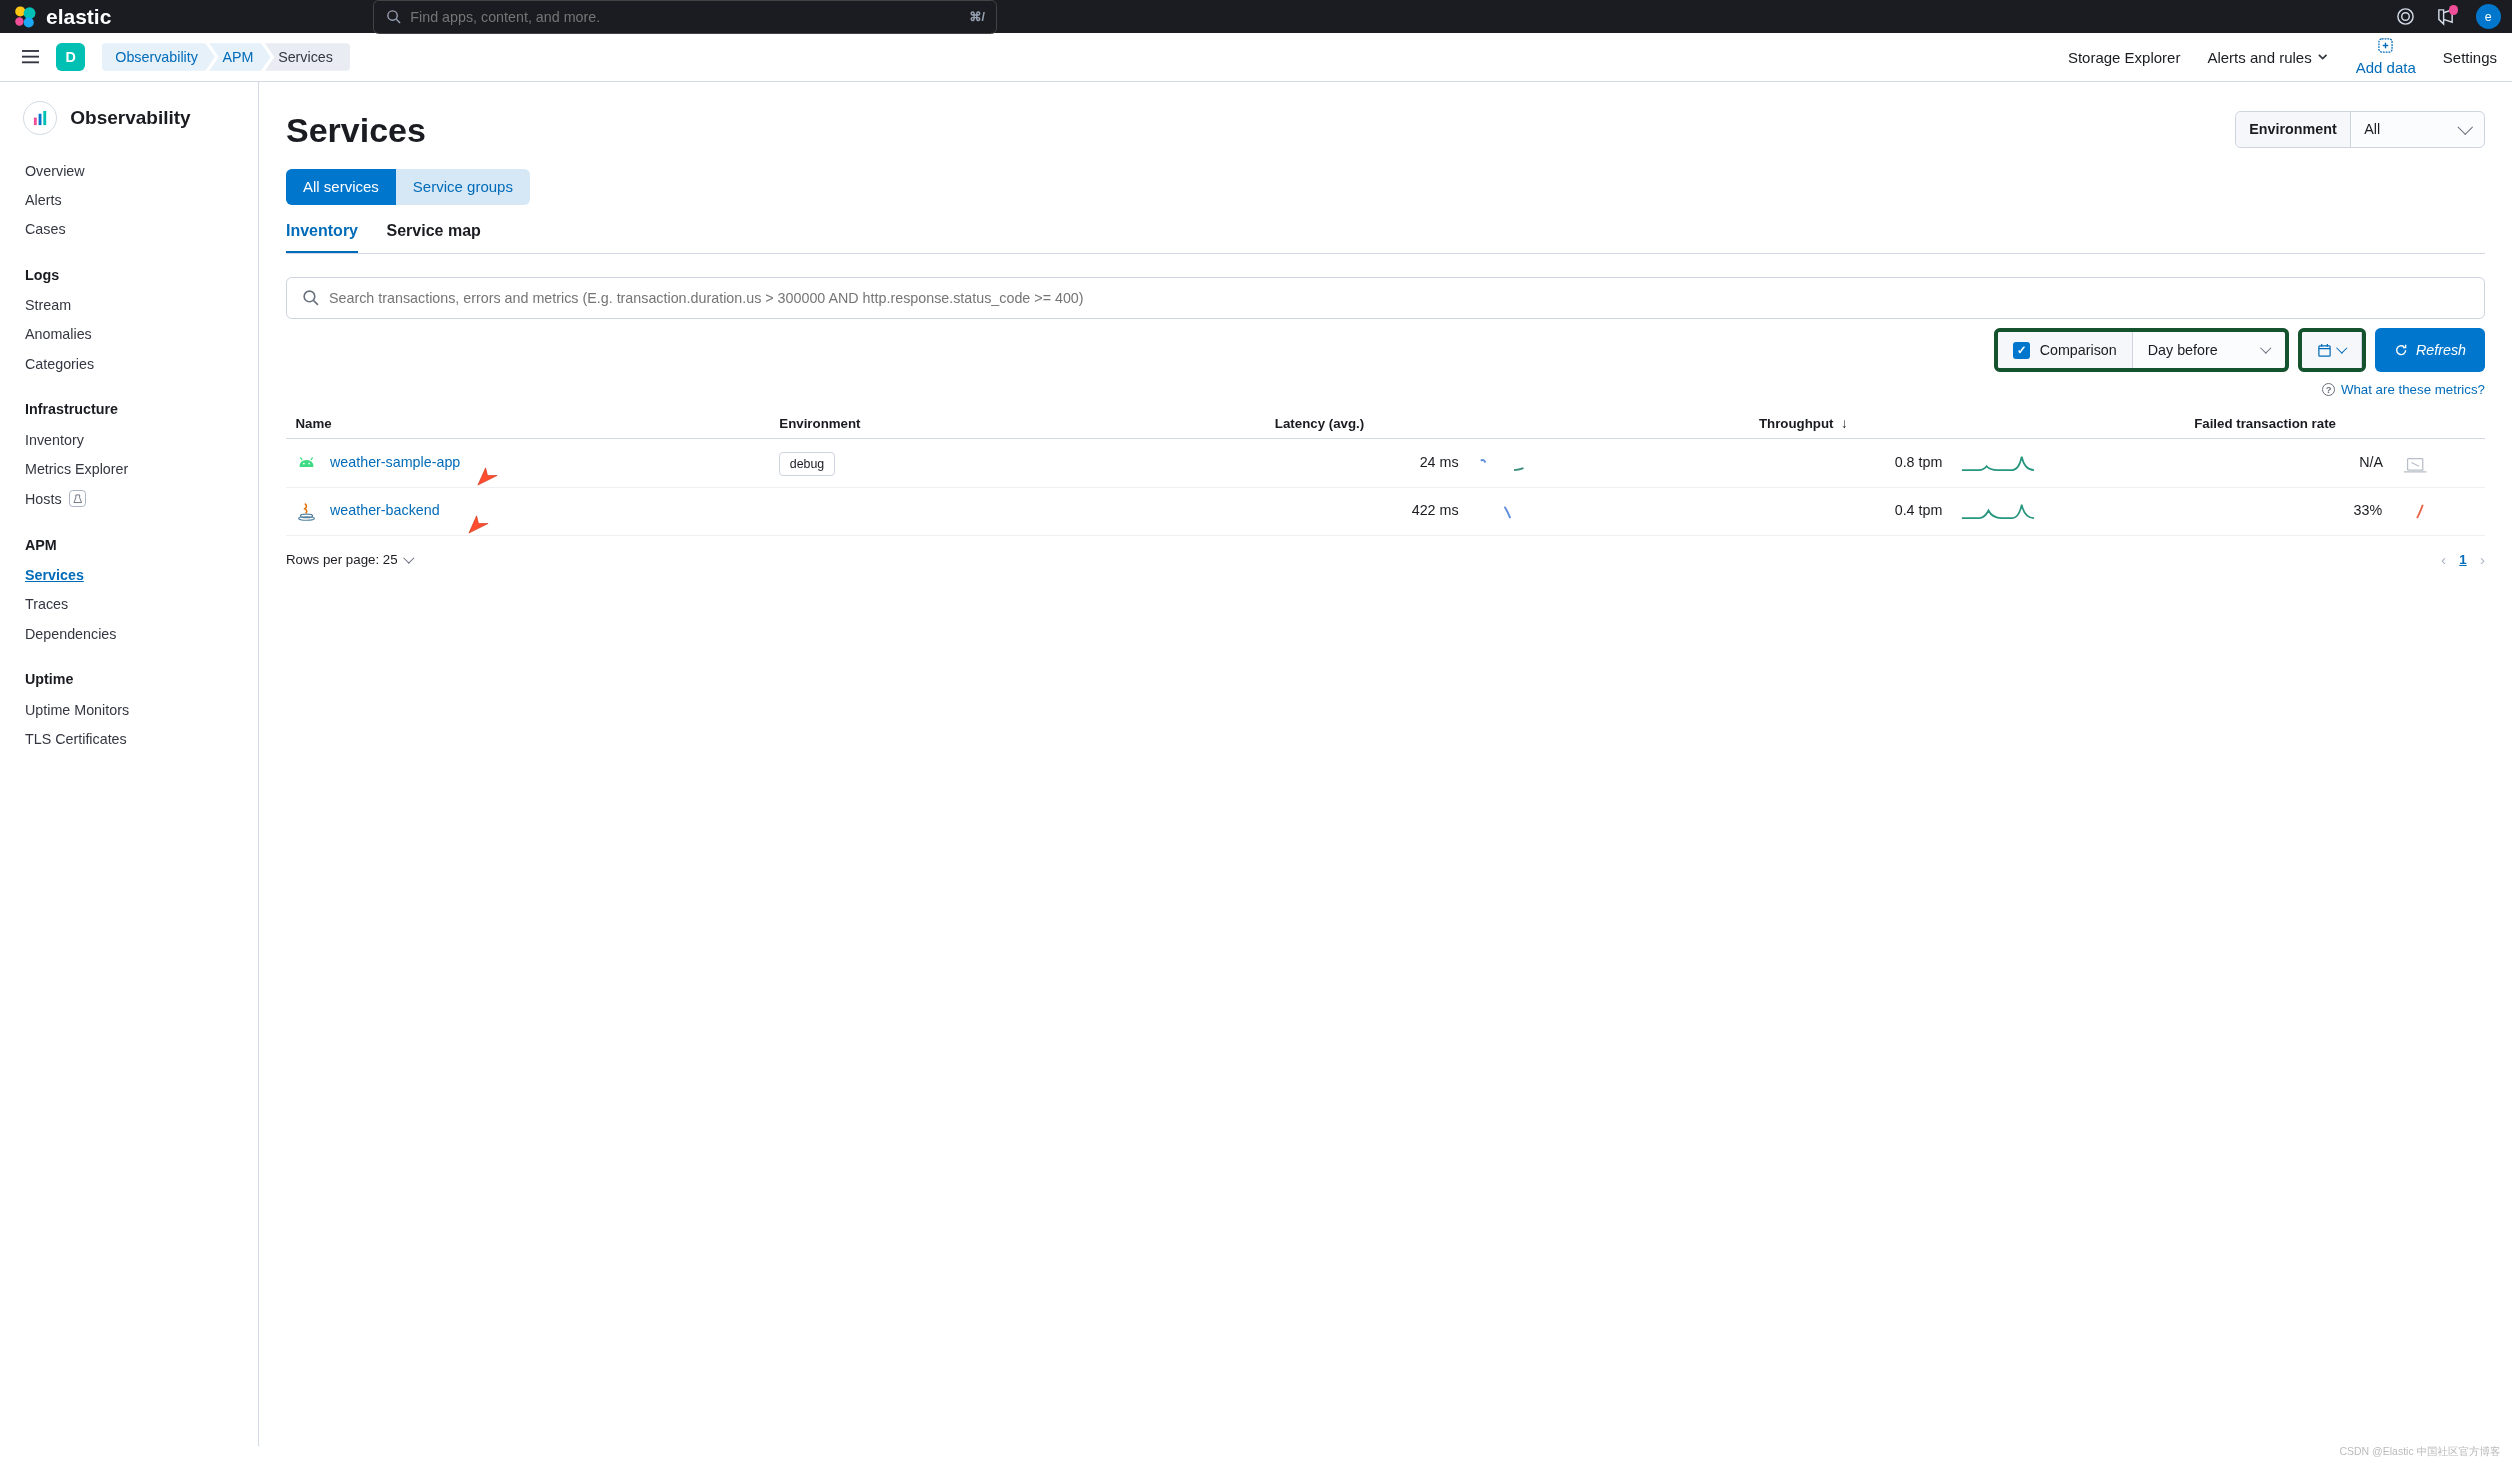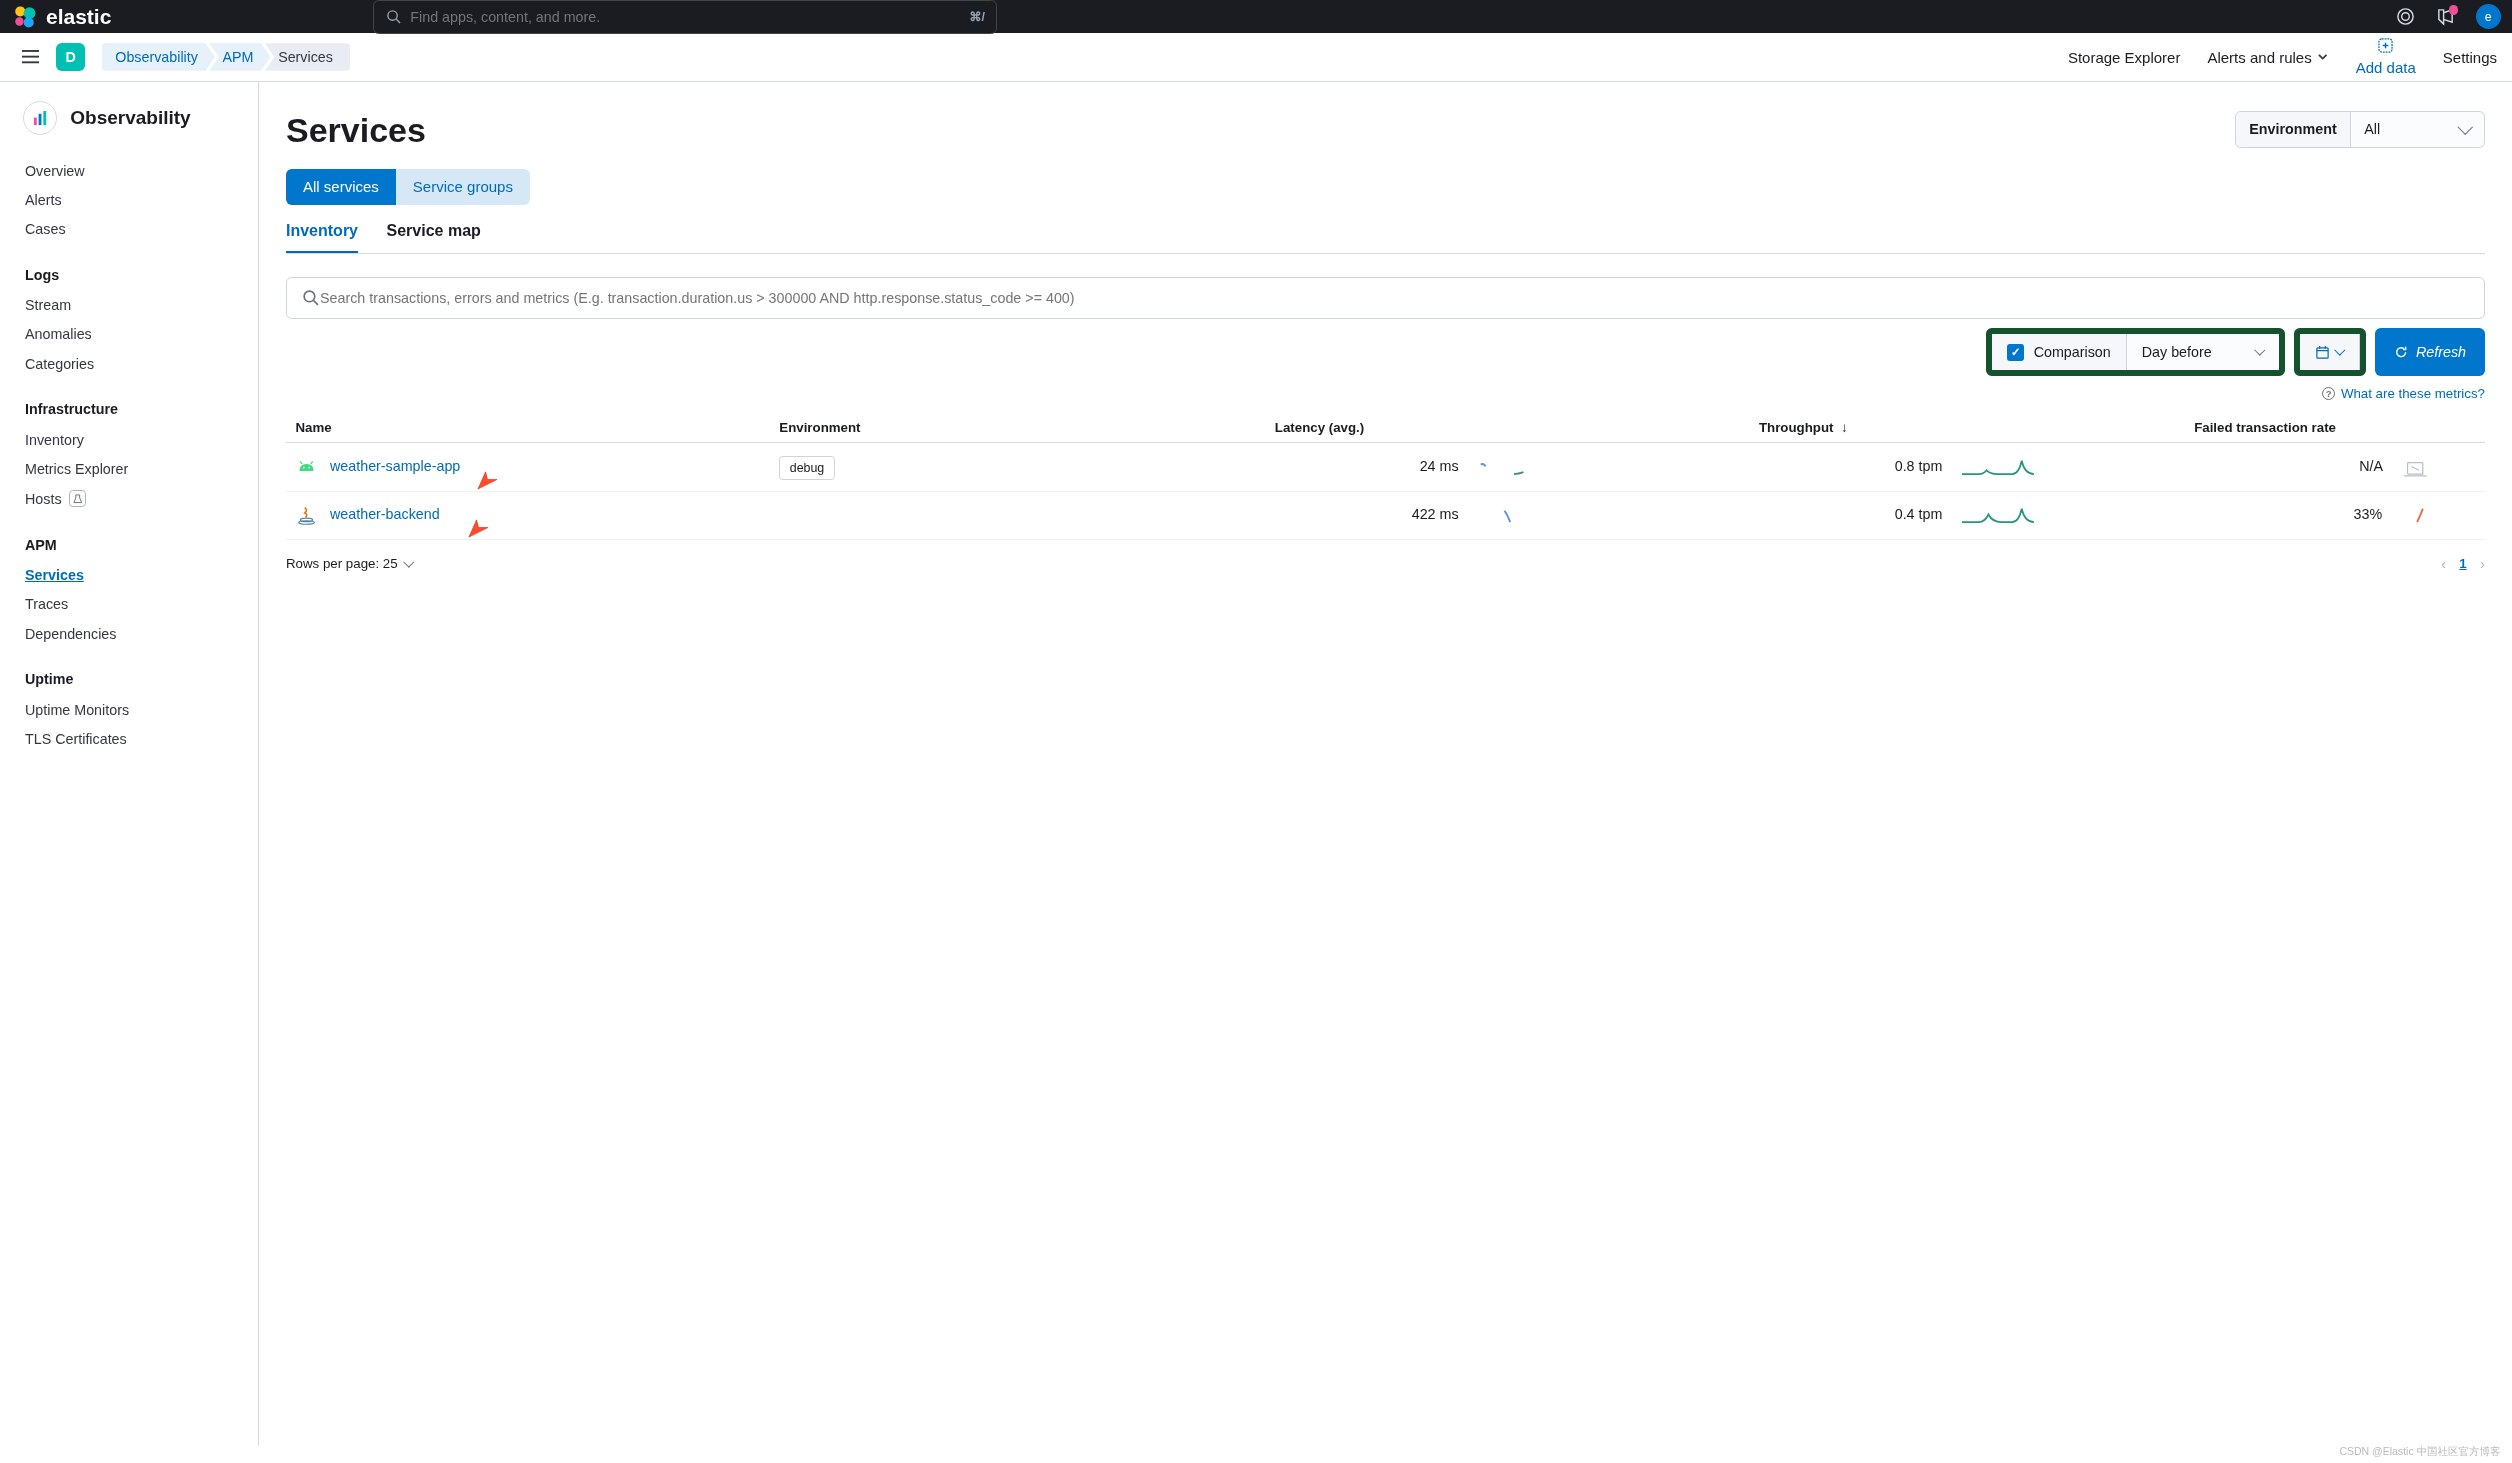--- a/index.html
+++ b/index.html
@@ -55,25 +55,25 @@
 
 .view-toggle { display: flex; gap: 0; margin-bottom: 17px; }
 .toggle-btn { padding: 9.5px 17px; font-size: 15px; font-weight: 500; border: none; cursor: pointer; }
 .toggle-btn.active { background: #0077cc; color: #fff; border-radius: 5.7px 0 0 5.7px; }
 .toggle-btn.inactive { background: #d6e8f5; color: #006bb8; border-radius: 0 5.7px 5.7px 0; }
 
 .tabs { display: flex; gap: 28.5px; border-bottom: 1px solid #d3dae6; margin-bottom: 23px; }
 .tab { padding: 0 0 11.4px; font-size: 16px; font-weight: 700; cursor: pointer; border-bottom: 2.9px solid transparent; }
 .tab.active { color: #006bb8; border-bottom-color: #006bb8; }
 
-.search-row { border: 1px solid #cdd3df; border-radius: 5.7px; padding: 11.4px 15px; display: flex; align-items: center; gap: 1px; margin-bottom: 9.5px; }
+.search-row { border: 1px solid #cdd3df; border-radius: 5.7px; padding: 11.4px 15px; display: flex; align-items: center; gap: 10px; margin-bottom: 9.5px; }
 .search-row input { flex: 1; border: none; outline: none; font-size: 14.3px; color: #69707d; }
 
 .controls-row { display: flex; gap: 9.5px; justify-content: flex-end; margin-bottom: 9.5px; }
-.control-group { display: flex; border: 6px solid #14532d; border-radius: 5.7px; background: #fbfcfd; overflow: hidden; }
+.control-group { display: flex; border: 4px solid #14532d; border-radius: 5.7px; background: #fbfcfd; overflow: hidden; }
 .control-seg { padding: 9.5px 15px; display: flex; align-items: center; gap: 9.5px; font-size: 14.3px; }
 .control-seg.bordered { border-right: 1px solid #cdd3df; background: #f5f7fa; }
 .checkbox { width: 17px; height: 17px; background: #0077cc; border-radius: 2.9px; display: inline-flex; align-items: center; justify-content: center; }
 .checkbox::after { content: "✓"; color: #fff; font-size: 11.4px; font-weight: 700; }
 .caret-down { width: 7.6px; height: 7.6px; border-right: 1.9px solid #69707d; border-bottom: 1.9px solid #69707d; transform: rotate(45deg); margin-top: -3.8px; }
 .refresh-btn { background: #0077cc; color: #fff; border: none; border-radius: 5.7px; padding: 9.5px 19px; font-size: 14.3px; font-weight: 500; display: flex; align-items: center; gap: 7.6px; cursor: pointer; font-style: italic; }
 
 .metrics-hint { text-align: right; color: #006bb8; font-size: 13.3px; margin-bottom: 11.4px; display: flex; justify-content: flex-end; align-items: center; gap: 5.7px; }
 .hint-icon { width: 13.3px; height: 13.3px; border: 1px solid #69707d; border-radius: 50%; color: #69707d; display: inline-flex; align-items: center; justify-content: center; font-size: 9.5px; font-weight: 700; }
 

